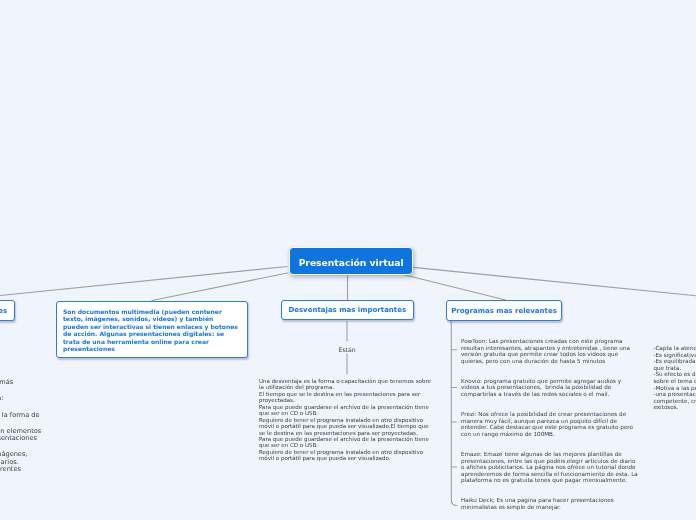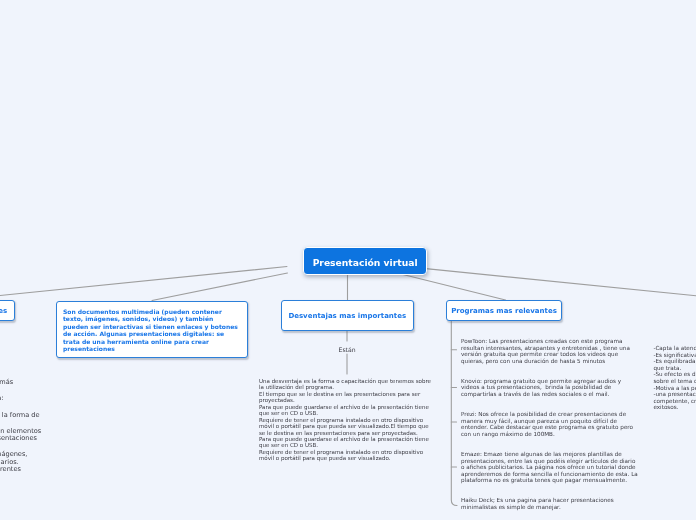--- a/index.html
+++ b/index.html
@@ -42,33 +42,33 @@
       <path d="M347 321.5 L 347 341"></path>
       <path d="M347 354 L 347 374"></path>
       <path d="M451.3 321.3 L 451.3 500 Q 451.3 505.5 457 505.5"></path>
       <path d="M451.3 349.8 L 456.5 349.8"></path>
       <path d="M451.3 387.5 L 456.5 387.5"></path>
       <path d="M451.3 422 L 456.5 422"></path>
       <path d="M451.3 467 L 456.5 467"></path>
     </g>
   </svg>
 
-  <div class="node root-node" style="left:303px;top:246.5px;width:124.2px;height:28.5px;">
+  <div class="node root-node" style="left:289px;top:246.5px;width:124.2px;height:28.5px;">
     <span class="root-label">Presentación virtual</span>
   </div>
 
   <div class="node topic-node" style="left:-129.6px;top:300px;width:145px;height:21px;">
     <span class="topic-label">Características mas importantes</span>
   </div>
 
   <div class="node def-node" style="left:56px;top:301px;width:192px;height:56.5px;">
     <span class="def-label">Son documentos multimedia (pueden contener texto, imágenes, sonidos, videos) y también pueden ser interactivas si tienen enlaces y botones de acción. Algunas presentaciones digitales: se trata de una herramienta online para crear presentaciones</span>
   </div>
 
-  <div class="node topic-node" style="left:281px;top:300px;width:132.5px;height:31px;">
+  <div class="node topic-node" style="left:281px;top:300px;width:132.5px;height:20px;">
     <span class="topic-label">Desventajas mas importantes</span>
   </div>
 
   <div class="node topic-node" style="left:446px;top:300px;width:116px;height:21px;">
     <span class="topic-label">Programas mas relevantes</span>
   </div>
 
   <div class="conn-label" style="left:338.6px;top:345.7px;">Están</div>
 
   <div class="body-col" id="col-desventajas" style="left:259px;top:378px;width:174px;"><p>Una desventaja es la forma o capacitación que tenemos sobre la utilización del programa.</p><p>El tiempo que se le destina en las presentaciones para ser proyectadas.</p><p>Para que puede guardarse el archivo de la presentación tiene que ser en CD o USB.</p><p>Requiere de tener el programa instalado en otro dispositivo móvil o portátil para que pueda ser visualizado.El tiempo que se le destina en las presentaciones para ser proyectadas.</p><p>Para que puede guardarse el archivo de la presentación tiene que ser en CD o USB.</p><p>Requiere de tener el programa instalado en otro dispositivo móvil o portátil para que pueda ser visualizado.</p></div>

